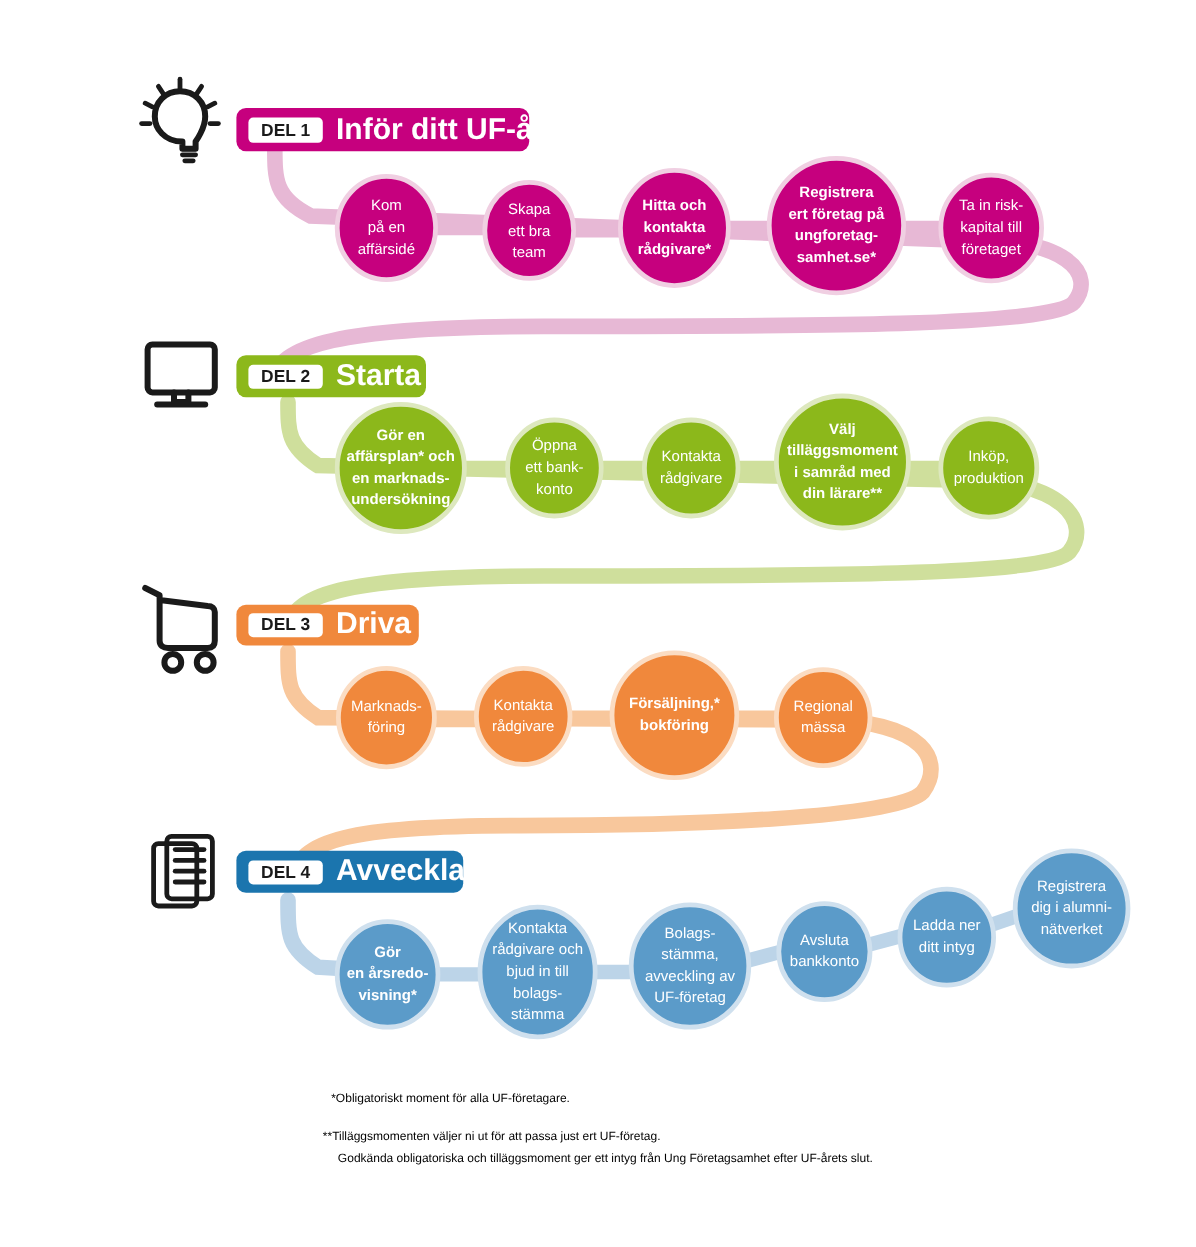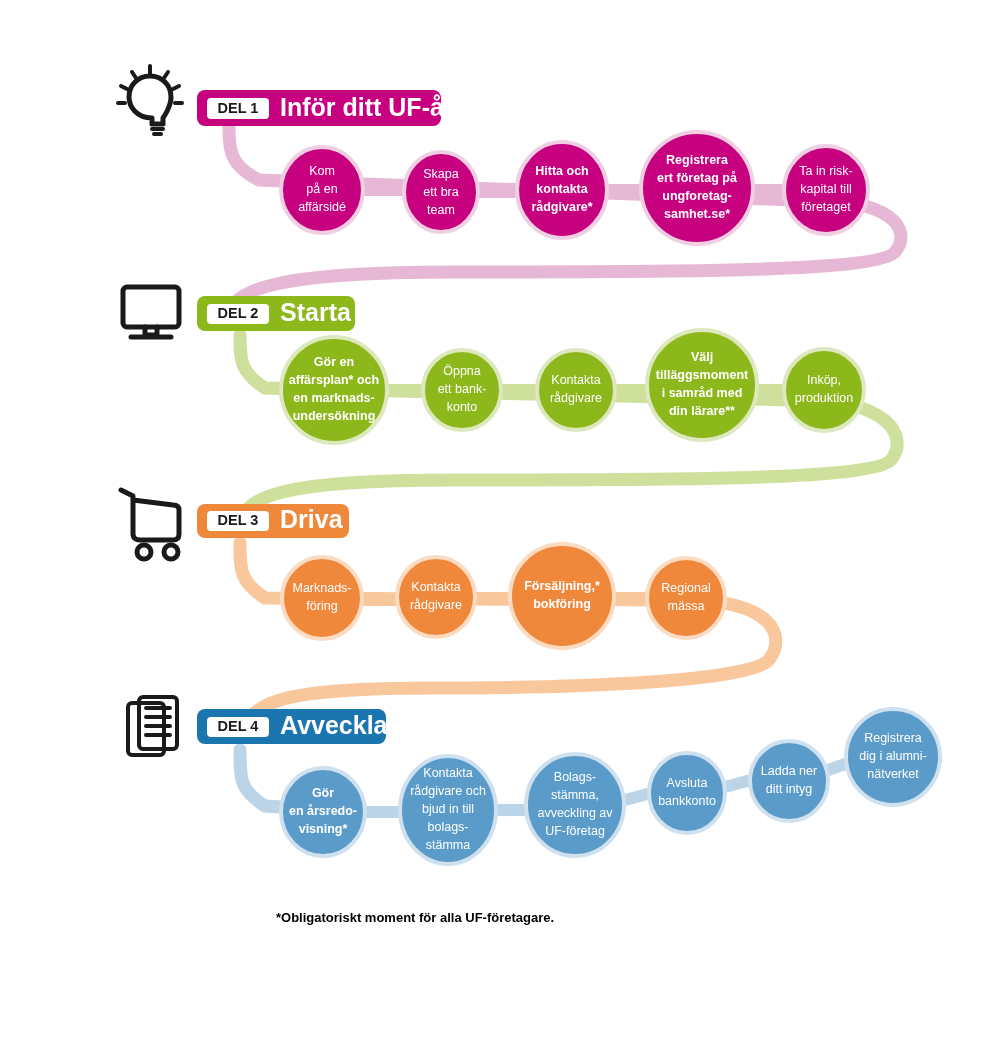--- a/index.html
+++ b/index.html
@@ -23,22 +23,22 @@
     font-weight:bold;fill:#ffffff;font-size:25px;
     dominant-baseline:middle;
   }
   .badge-text{
     font-family:"Liberation Sans","DejaVu Sans",sans-serif;
     font-weight:bold;fill:#1a1a1a;font-size:14.5px;
     text-anchor:middle;dominant-baseline:middle;
   }
   .foot{
     font-family:"Liberation Sans","DejaVu Sans",sans-serif;
-    font-size:13px;fill:#231f20;
-    position:absolute;white-space:pre;font-weight:bold;
+    font-size:10px;fill:#231f20;
+    position:absolute;white-space:pre;
   }
   .icon-stroke{fill:none;stroke:#1a1a1a;stroke-width:5;stroke-linecap:round;stroke-linejoin:round;}
   .icon-stroke-thin{fill:none;stroke:#1a1a1a;stroke-width:4;stroke-linecap:round;stroke-linejoin:round;}
 </style>
 </head>
 <body>
 
 <div id="stage">
 
   <svg id="diagram" viewBox="0 0 997 1039">
@@ -285,14 +285,16 @@
         <ellipse cx="860" cy="757" rx="47" ry="48" fill="#5b9bc9" stroke="#cfe0ee" stroke-width="4"></ellipse>
         <text class="node-label" font-size="12.5" x="860" y="739">Registrera</text>
         <text class="node-label" font-size="12.5" x="860" y="757">dig i alumni-</text>
         <text class="node-label" font-size="12.5" x="860" y="775">nätverket</text>
       </g>
     </g>
 
   </svg>
 
   <div class="foot" style="left:243px;top:910px;">*Obligatoriskt moment för alla UF-företagare.</div>
+  <div class="foot" style="left:236px;top:942px;">**Tilläggsmomenten väljer ni ut för att passa just ert UF-företag.</div>
+  <div class="foot" style="left:243px;top:960px;">  Godkända obligatoriska och tilläggsmoment ger ett intyg från Ung Företagsamhet efter UF-årets slut.</div>
 
 </div>
 
 </body></html>

